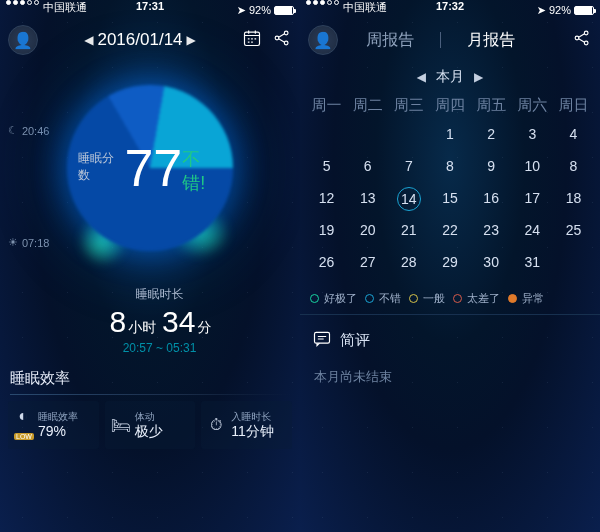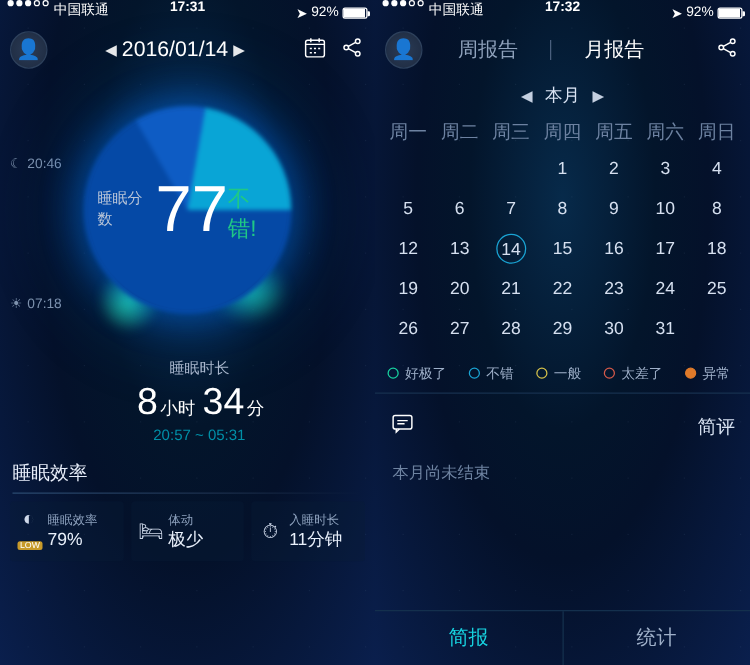--- a/index.html
+++ b/index.html
@@ -128,26 +128,26 @@
   .tabs{margin:0 auto;display:flex;gap:26px;align-items:center;color:#8fa2bc;font-size:16px;}
   .tabs .sep{width:1px;height:16px;background:#4a5f7d;}
   .tabs .act{color:#fff;}
   .month-row{display:flex;align-items:center;justify-content:center;gap:10px;color:#d9e3f3;font-size:14px;margin-top:8px;}
   .wk-head{display:grid;grid-template-columns:repeat(7,1fr);color:#6d82a1;font-size:15px;padding:10px 6px 6px;}
   .wk-head div{text-align:center;}
   .cal{display:grid;grid-template-columns:repeat(7,1fr);row-gap:10px;padding:2px 6px 8px;color:#d6e0f0;font-size:14px;}
   .cal div{text-align:center;position:relative;height:22px;line-height:22px;}
   .cal .sel{border:1px solid #1aa4d4;border-radius:50%;width:24px;height:24px;line-height:22px;margin:0 auto;}
 
-  .legend{display:flex;flex-wrap:wrap;gap:10px 18px;padding:10px 10px 8px;font-size:11px;color:#9fb0c9;}
+  .legend{display:flex;flex-wrap:wrap;gap:10px 8px;padding:10px 10px 8px;font-size:11px;color:#9fb0c9;}
   .legend span{display:flex;align-items:center;gap:5px;}
   .dot{width:9px;height:9px;border-radius:50%;border:1.5px solid;display:inline-block;}
   .dot.fill{background:currentColor;}
 
-  .sec-title{display:flex;align-items:center;gap:8px;color:#d7e1f1;padding:14px 12px 6px;font-size:15px;border-top:1px solid #17304f;justify-content:space-between;}
+  .sec-title{display:flex;align-items:center;gap:8px;color:#d7e1f1;padding:14px 12px 6px;font-size:15px;border-top:1px solid #17304f;}
   .placeholder{color:#6e83a1;font-size:13px;padding:10px 14px 16px;}
 
   .bottom-tabs{
     position:absolute;left:0;right:0;bottom:0;height:44px;
     display:flex;border-top:1px solid #14304d;
   }
   .bottom-tabs div{
     flex:1;display:flex;align-items:center;justify-content:center;
     font-size:16px;color:#9fb0c9;border-right:1px solid #14304d;
   }
@@ -375,17 +375,13 @@
     <span>
       <svg class="ico" viewBox="0 0 24 24">
           <rect x="3" y="4" width="18" height="13" rx="2"></rect>
           <path d="M7 9h10M7 12h7M9 17l-3 3v-3"></path>
         </svg>
     </span>
     <span>简评</span>
   </div>
   <div class="placeholder">本月尚未结束</div>
 
-  <div class="bottom-tabs">
-    <div class="on">简报</div>
-    <div>统计</div>
-  </div>
 </div>
 
 </body></html>

